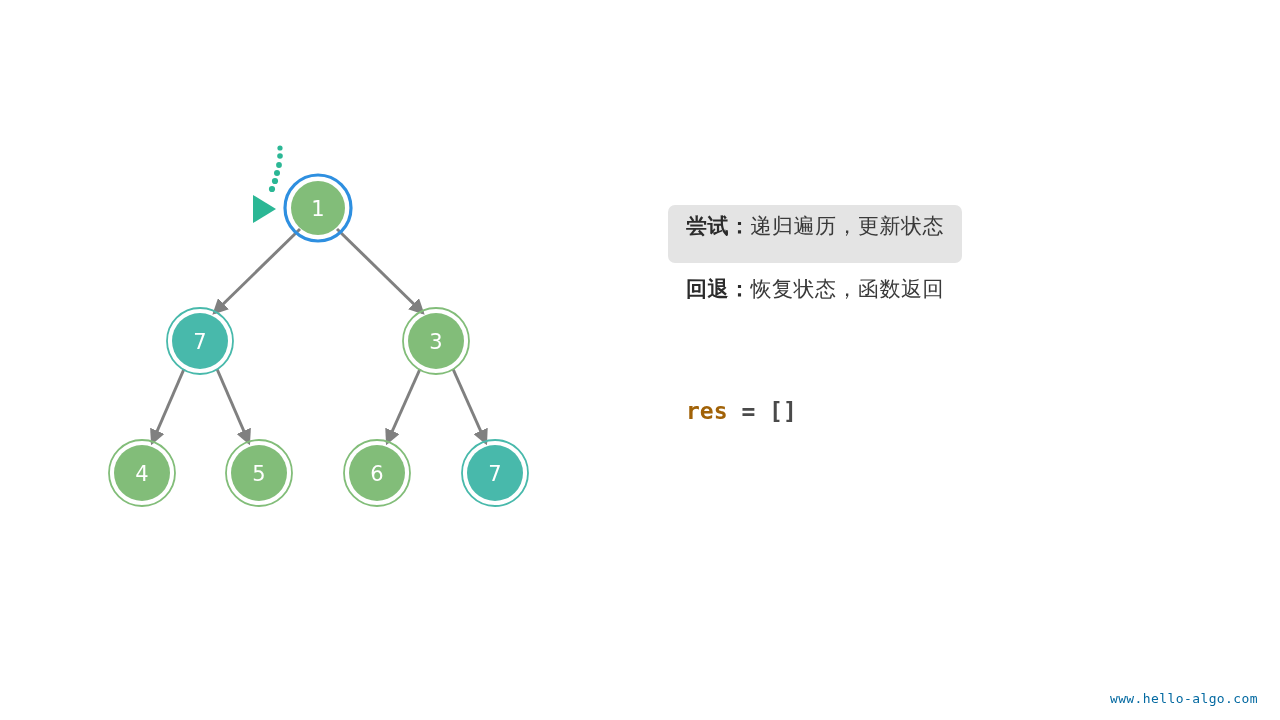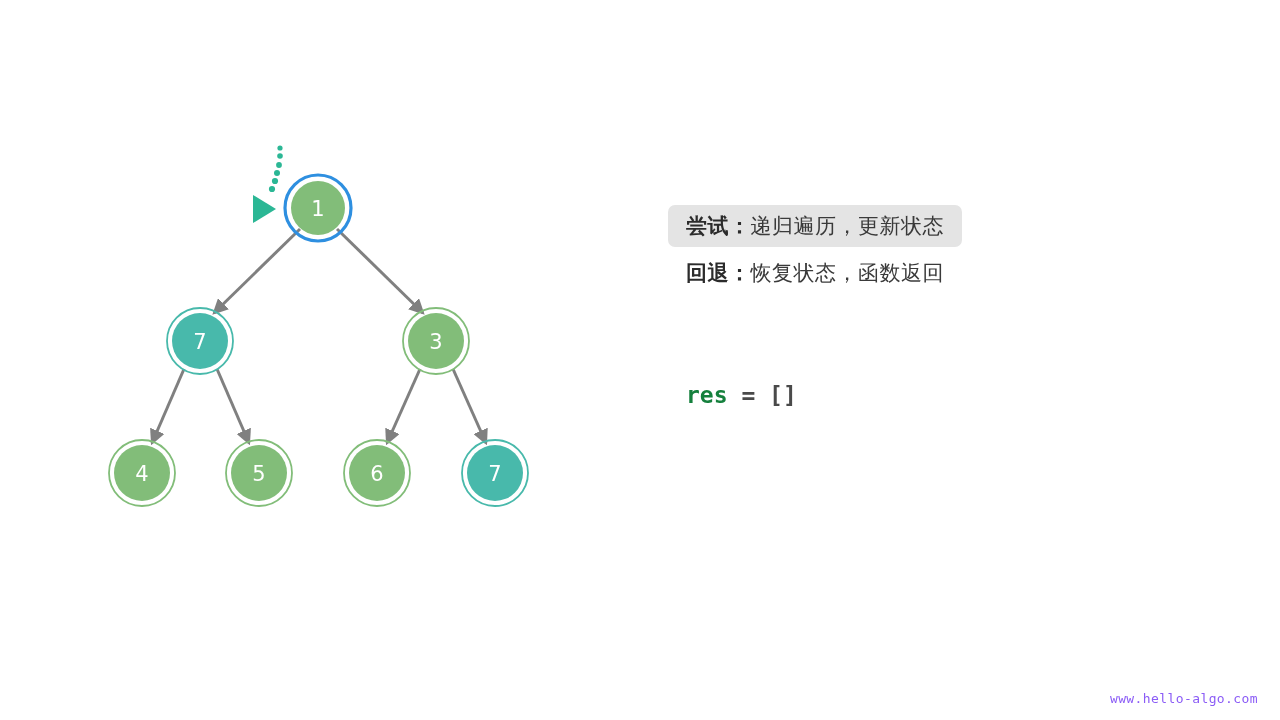--- a/index.html
+++ b/index.html
@@ -41,21 +41,21 @@
   #panel {
     position: absolute;
     left: 686px;
     top: 205px;
     width: 560px;
   }
   .hl-box {
     display: inline-block;
     background: #e4e4e4;
     border-radius: 7px;
-    padding: 7px 18px 7px 18px;
+    padding: 7px 18px 23px 18px;
     margin-left: -18px;
   }
   .cn-line {
     font-family: "DejaVu Sans", "Liberation Sans", sans-serif;
     font-size: 21px;
     color: #3a3a3a;
     letter-spacing: 0.5px;
     white-space: nowrap;
   }
   .cn-key {
@@ -68,21 +68,21 @@
   .code-line {
     font-family: "DejaVu Sans Mono", "Liberation Mono", monospace;
     font-size: 23px;
     font-weight: bold;
     color: #3a3a3a;
     white-space: pre;
   }
   .row-path { margin-top: 22px; }
   .row-res  { margin-top: 95px; }
   .var-path { color: #2e82c4; }
-  .var-res  { color: #15803d; }
+  .var-res  { color: #a16207; }
   .code-rest { color: #4a4a4a; }
 
   
   #step-badge {
     position: absolute;
     left: 37px;
     top: 639px;
     width: 142px;
     height: 55px;
     box-sizing: border-box;
@@ -101,21 +101,21 @@
     letter-spacing: 1px;
   }
 
   
   #watermark {
     position: absolute;
     right: 22px;
     bottom: 14px;
     font-family: "DejaVu Sans Mono", "Liberation Mono", monospace;
     font-size: 13px;
-    color: #8b5cf6;
+    color: #0369a1;
     letter-spacing: 0.4px;
   }
 </style>
 </head>
 <body>
 
 <div id="stage">
 
   <svg id="tree-svg" viewBox="0 0 660 720" xmlns="http://www.w3.org/2000/svg">
     <defs>

